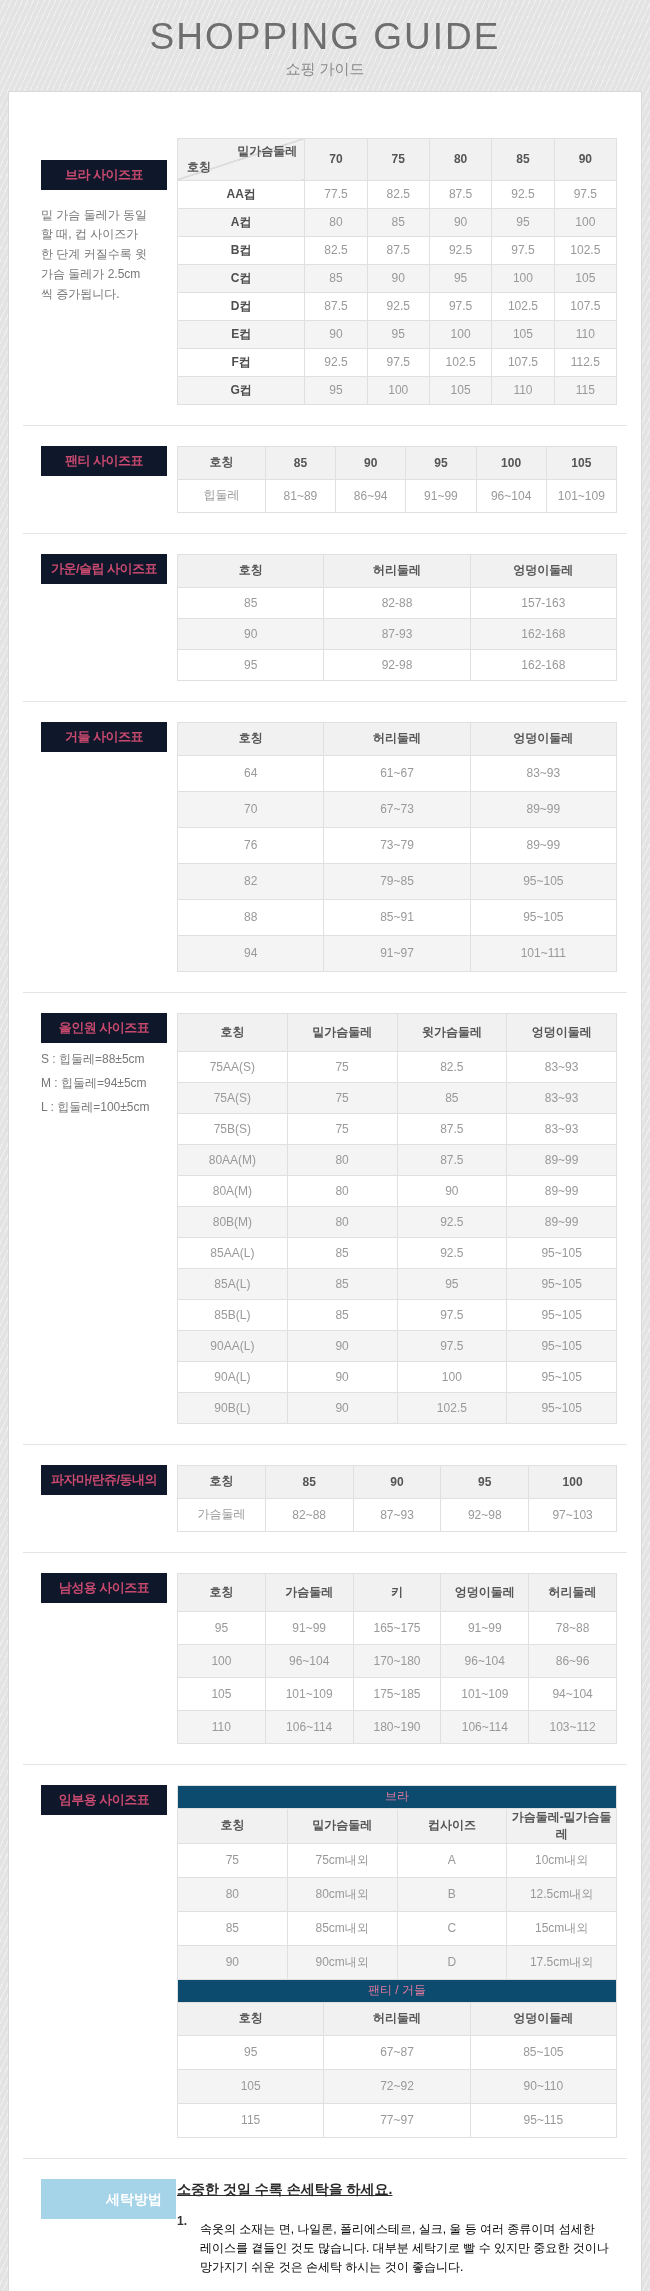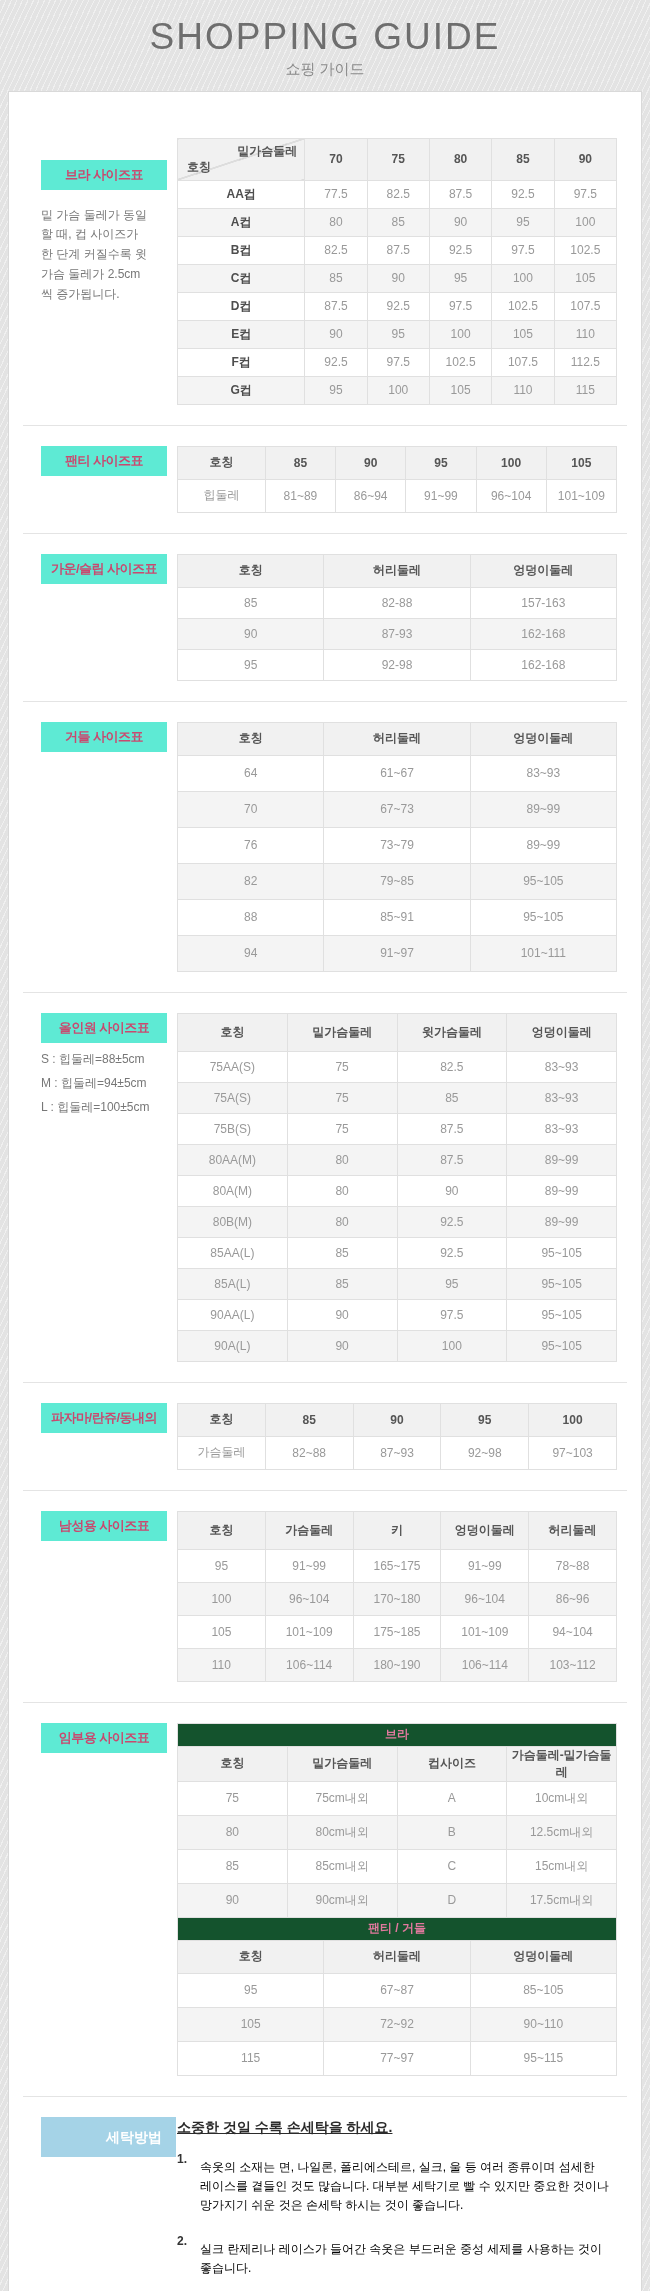--- a/index.html
+++ b/index.html
@@ -29,42 +29,42 @@
   }
 
   .sec { display: flex; align-items: flex-start; padding: 20px 0; }
   .sec .left { width: 140px; flex-shrink: 0; padding-left: 32px; }
   .sec .right { flex: 1; margin-right: 24px; margin-left: 28px; }
 
   .divider { border-top: 1px solid #e4e4e4; margin: 0 14px; height: 0; }
 
   .plabel {
     width: 126px; height: 30px; line-height: 30px; text-align: center;
-    background: #5eead4; color: #c9496f; font-weight: bold; font-size: 13px;
+    background: #0f172a; color: #c9496f; font-weight: bold; font-size: 13px;
     white-space: nowrap; letter-spacing: -0.5px;
   }
   .plabel.offset { margin-top: 22px; }
   .note { margin: 16px 2px 0 0; font-size: 12px; color: #777; line-height: 1.65; }
   .notes-list { margin-top: 4px; font-size: 12px; color: #777; line-height: 2.0; }
   .notes-list div { white-space: nowrap; }
 
   
   .size-table {
     width: 100%; border-collapse: collapse; table-layout: fixed; background: #fff;
   }
   .size-table th, .size-table td {
     border: 1px solid #e0e0e0; text-align: center; font-size: 12px;
     vertical-align: middle; padding: 0 2px; overflow: hidden;
   }
   .size-table thead th { background: #f1f1f1; color: #555; font-weight: bold; height: 33px; }
   .size-table tbody td { color: #999; height: 33px; font-weight: normal; }
   .size-table tbody th.rowhead { color: #4e4e4e; font-weight: bold; height: 28px; background: transparent; }
   .size-table tbody tr:nth-child(even) { background: #f4f4f4; }
   .size-table thead tr.subsec th {
-    background: #14532d; color: #e2799e; height: 23px; font-weight: bold;
+    background: #0c4a6e; color: #e2799e; height: 23px; font-weight: normal;
   }
 
   
   th.diag {
     position: relative;
     background: #f1f1f1 linear-gradient(to bottom right,
       transparent calc(50% - 0.5px), #c9c9c9 calc(50% - 0.5px),
       #c9c9c9 calc(50% + 0.5px), transparent calc(50% + 0.5px)) !important;
   }
   th.diag .diag-top { position: absolute; top: 4px; right: 7px; font-size: 12px; color: #555; }
@@ -392,29 +392,41 @@
                 <td>92.5</td>
                 <td>95~105</td>
               </tr>
               <tr>
                 <td>85A(L)</td>
                 <td>85</td>
                 <td>95</td>
                 <td>95~105</td>
               </tr>
               <tr>
+                <td>85B(L)</td>
+                <td>85</td>
+                <td>97.5</td>
+                <td>95~105</td>
+              </tr>
+              <tr>
                 <td>90AA(L)</td>
                 <td>90</td>
                 <td>97.5</td>
                 <td>95~105</td>
               </tr>
               <tr>
                 <td>90A(L)</td>
                 <td>90</td>
                 <td>100</td>
+                <td>95~105</td>
+              </tr>
+              <tr>
+                <td>90B(L)</td>
+                <td>90</td>
+                <td>102.5</td>
                 <td>95~105</td>
               </tr>
             </tbody>
           </table>
         </div>
     </section>
 
     <div class="divider"></div>
 
     <section class="sec">

